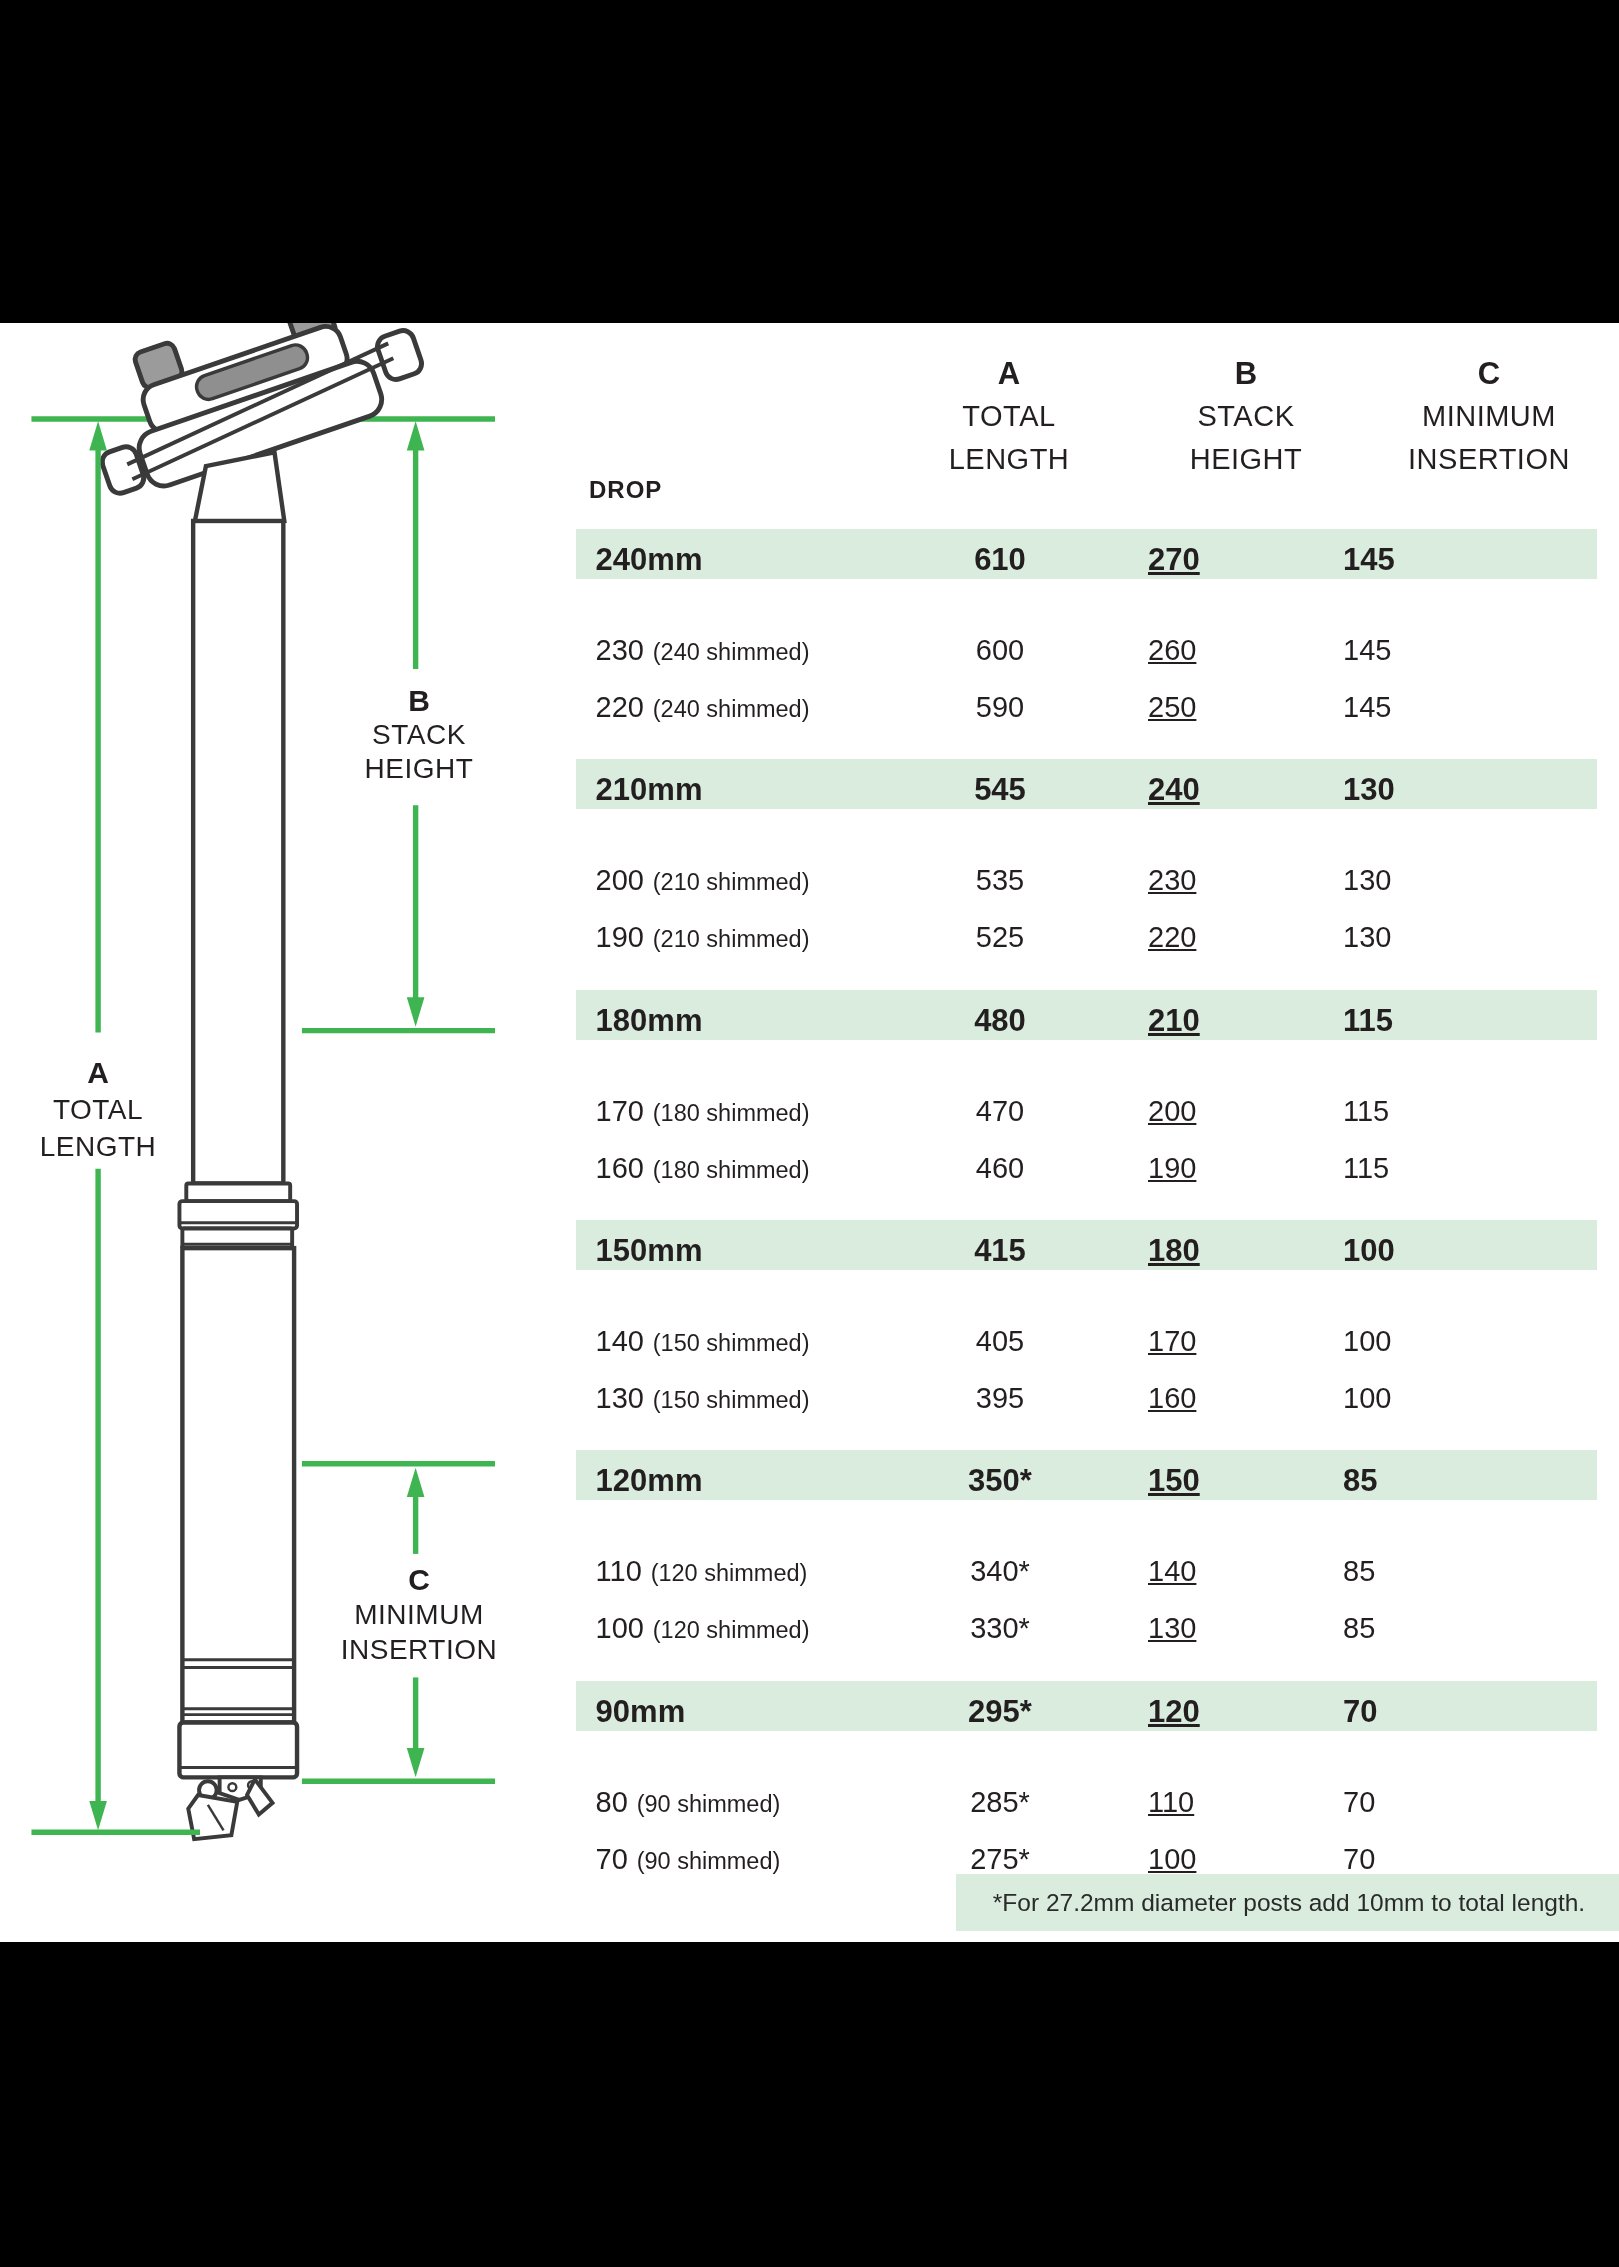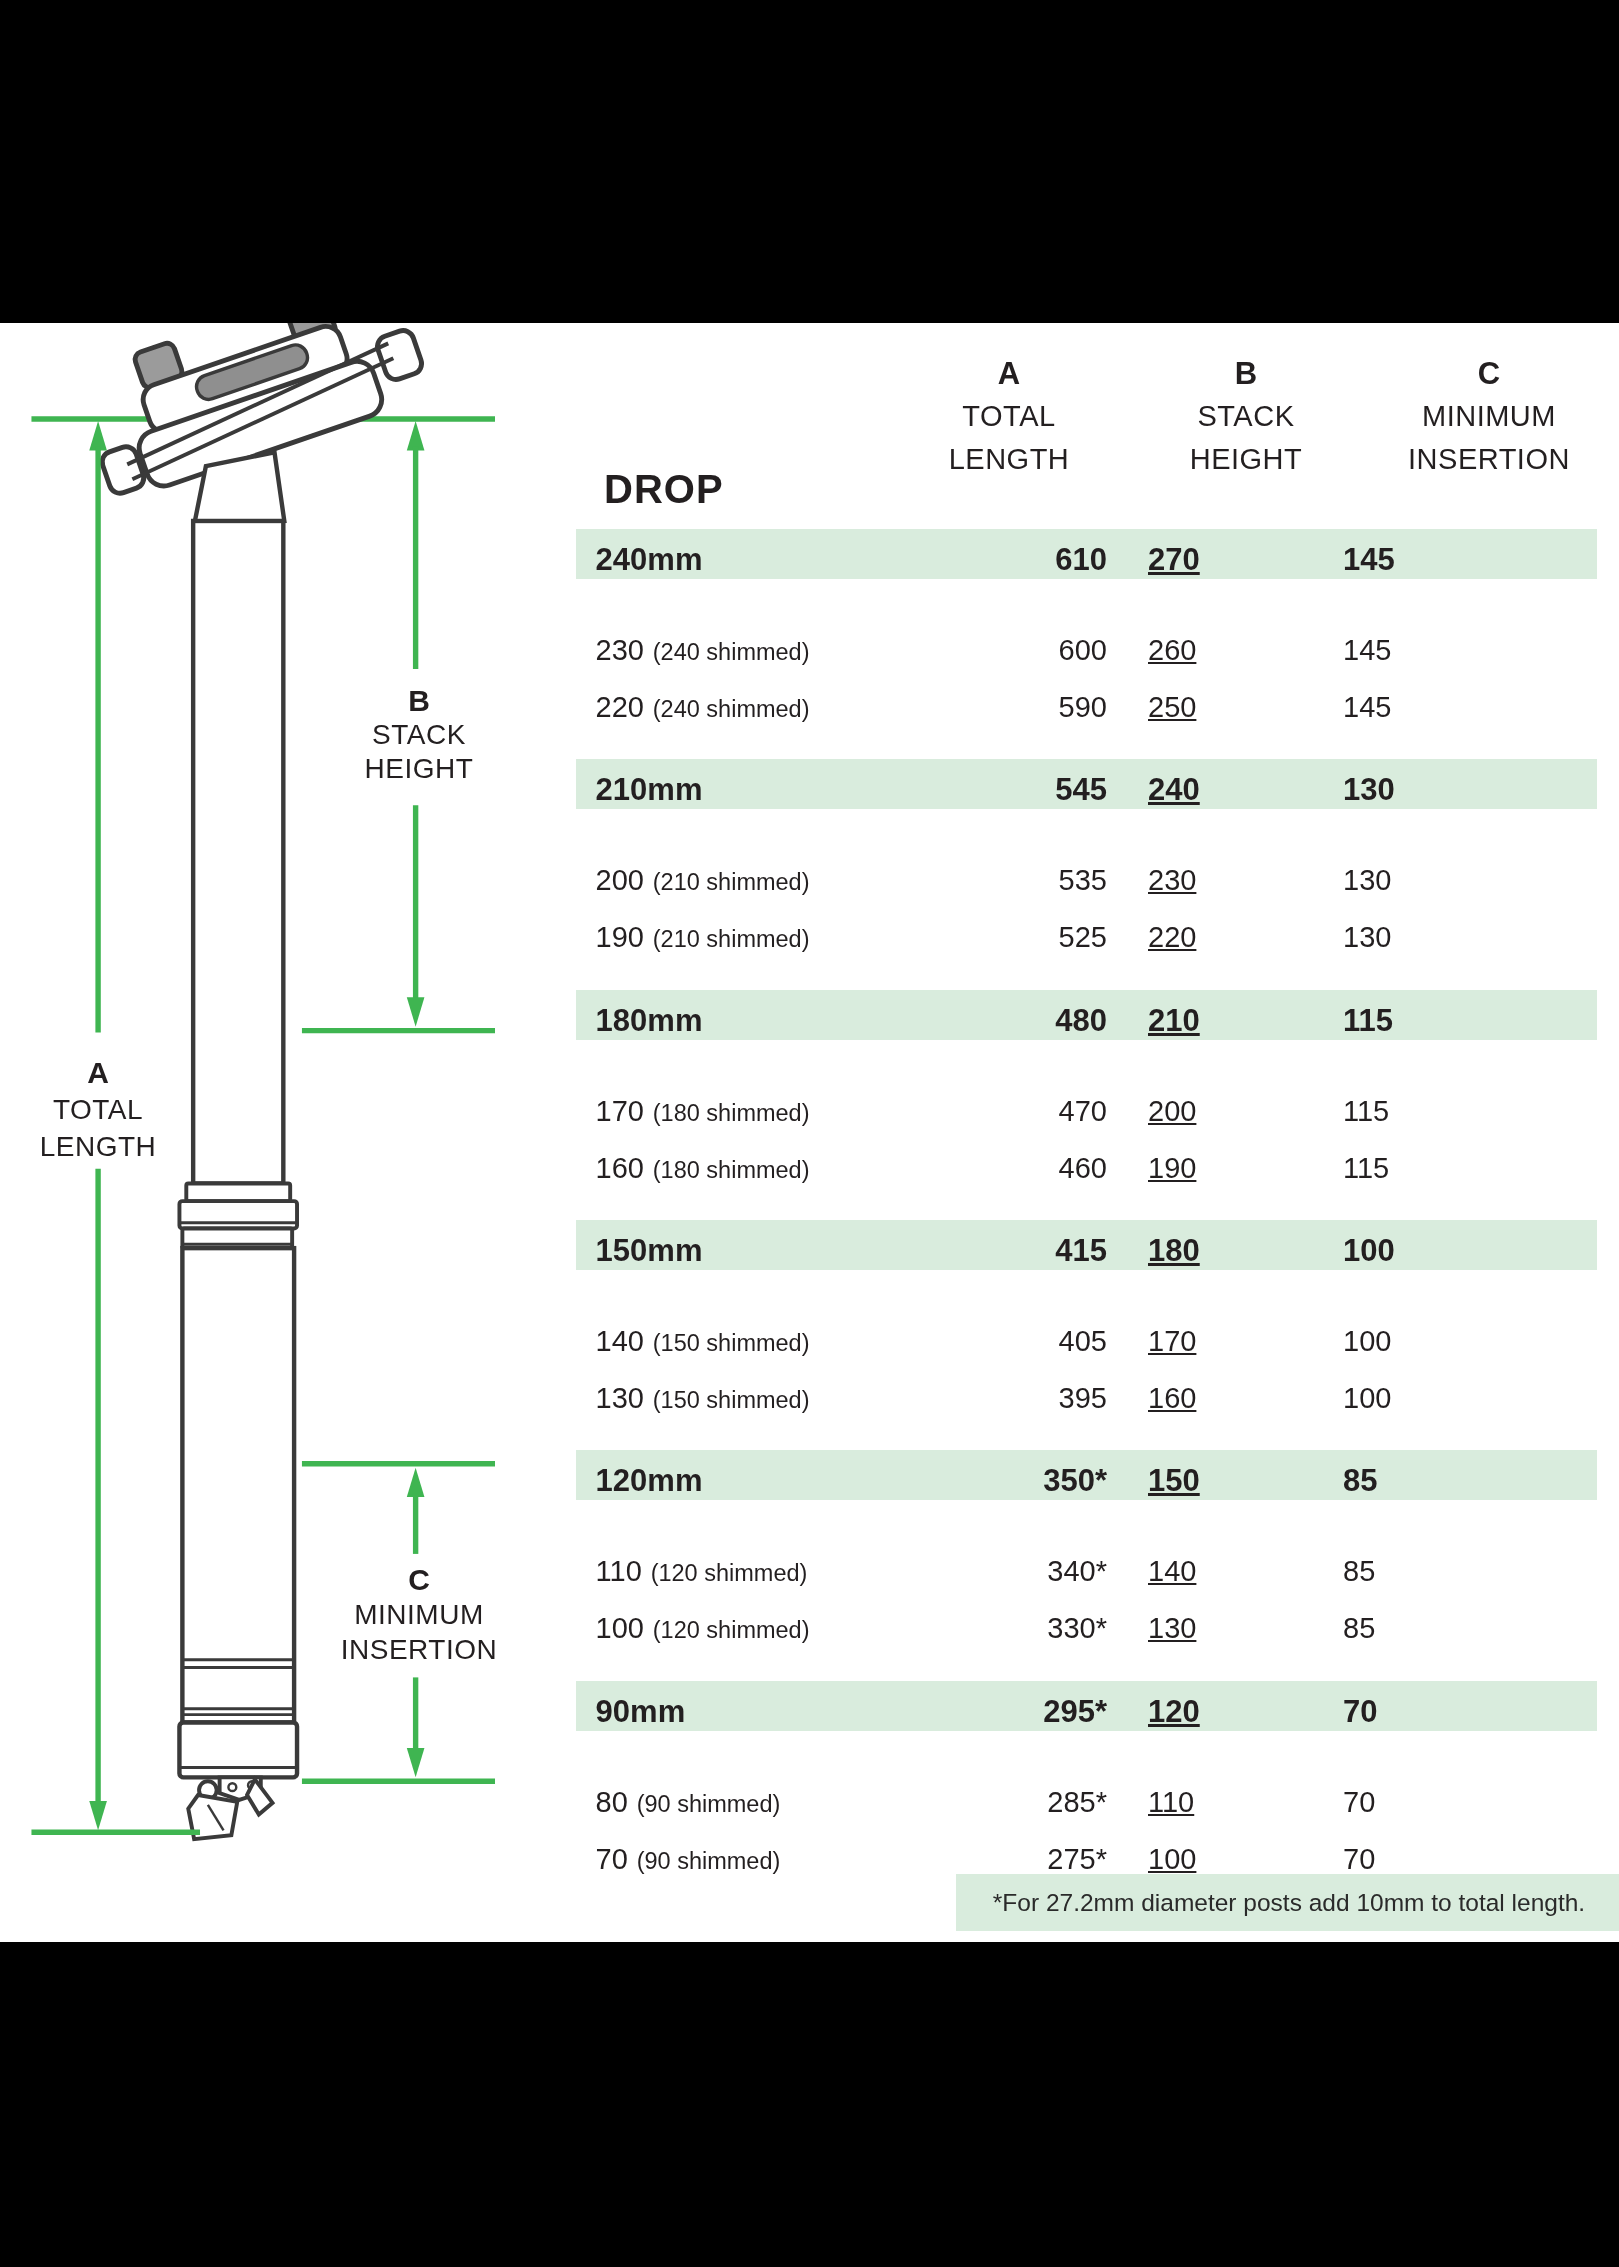--- a/index.html
+++ b/index.html
@@ -14,36 +14,36 @@
   .d-word{display:block;font-size:28px;letter-spacing:0.5px;}
   .dl-b{left:321px;top:361px;width:196px;}
   .dl-b .d-letter,.dl-b .d-word{line-height:34px;}
   .dl-a{left:0px;top:731px;width:196px;}
   .dl-a .d-letter,.dl-a .d-word{line-height:37px;}
   .dl-c{left:321px;top:1239px;width:196px;}
   .dl-c .d-letter,.dl-c .d-word{line-height:35px;}
 
   
   .thead{position:absolute;left:576px;top:29px;width:1021px;height:137px;}
-  .h-drop{position:absolute;left:28px;top:116px;font-size:40px;font-weight:bold;line-height:43px;letter-spacing:1px;}
+  .h-drop{position:absolute;left:13px;top:116px;font-size:24px;font-weight:bold;line-height:43px;letter-spacing:1px;}
   .h-col{position:absolute;top:0;width:196px;text-align:center;}
   .h-letter{font-size:31px;font-weight:bold;line-height:43px;}
   .h-word{font-size:29px;line-height:43px;letter-spacing:0.5px;}
   .h-a{left:335px;} .h-b{left:572px;} .h-c{left:815px;}
 
   .group{position:absolute;left:576px;width:1021px;height:196px;}
   .row{position:absolute;left:0;width:1021px;}
   .hrow{top:0;height:50px;background:#d9ecdd;}
   .hrow .cell{line-height:61px;font-weight:bold;font-size:31px;}
   .srow{height:35px;}
   .s1{top:84px;} .s2{top:141px;}
   .srow .cell{line-height:35px;font-size:29px;margin-top:20px;}
   .cell{position:absolute;top:0;white-space:nowrap;}
   .c-drop{left:19.6px;}
-  .c-a{left:335px;width:196px;text-align:right;}
+  .c-a{left:326px;width:196px;text-align:center;}
   .c-b{left:572px;width:196px;text-decoration:underline;}
   .c-c{left:767px;width:196px;text-align:left;}
   .note{font-size:23.5px;margin-left:8.8px;}
 
   .footnote{position:absolute;left:956px;top:1551px;width:666px;height:57px;background:#d9ecdd;
             font-size:24.5px;line-height:57px;text-align:center;color:#2a2a2a;}
 </style>
 </head>
 <body>
 

